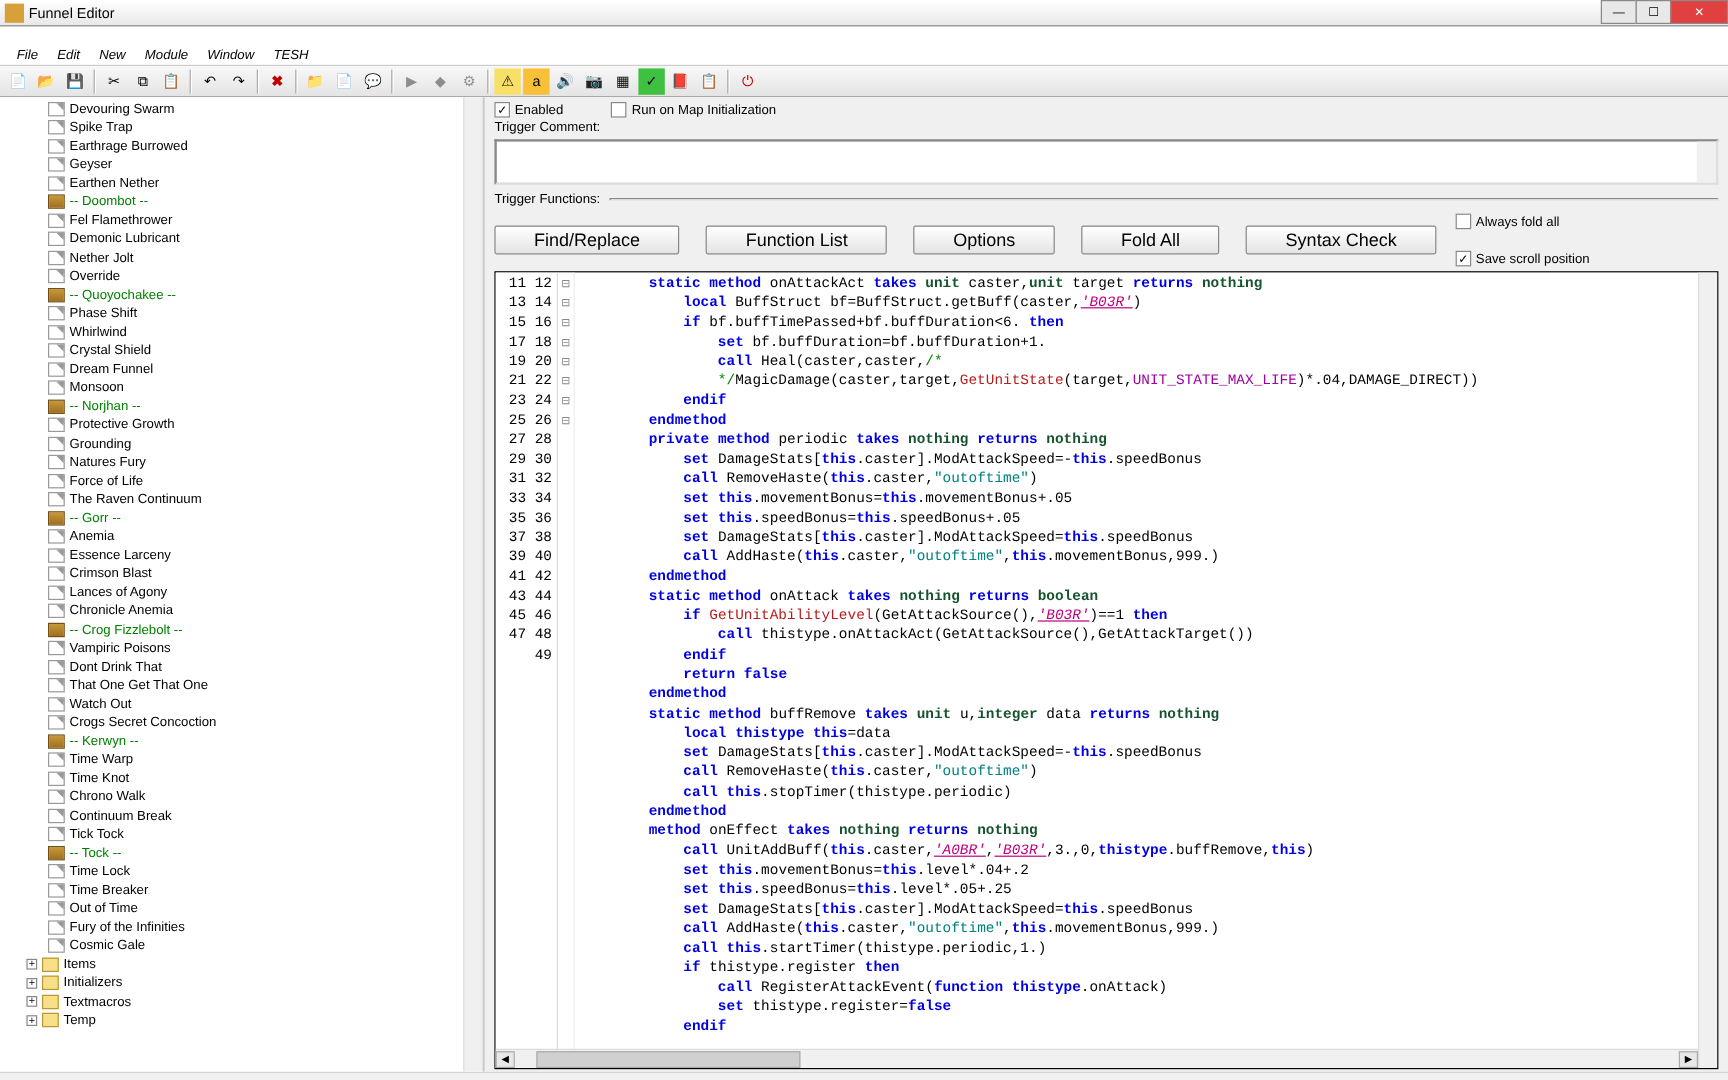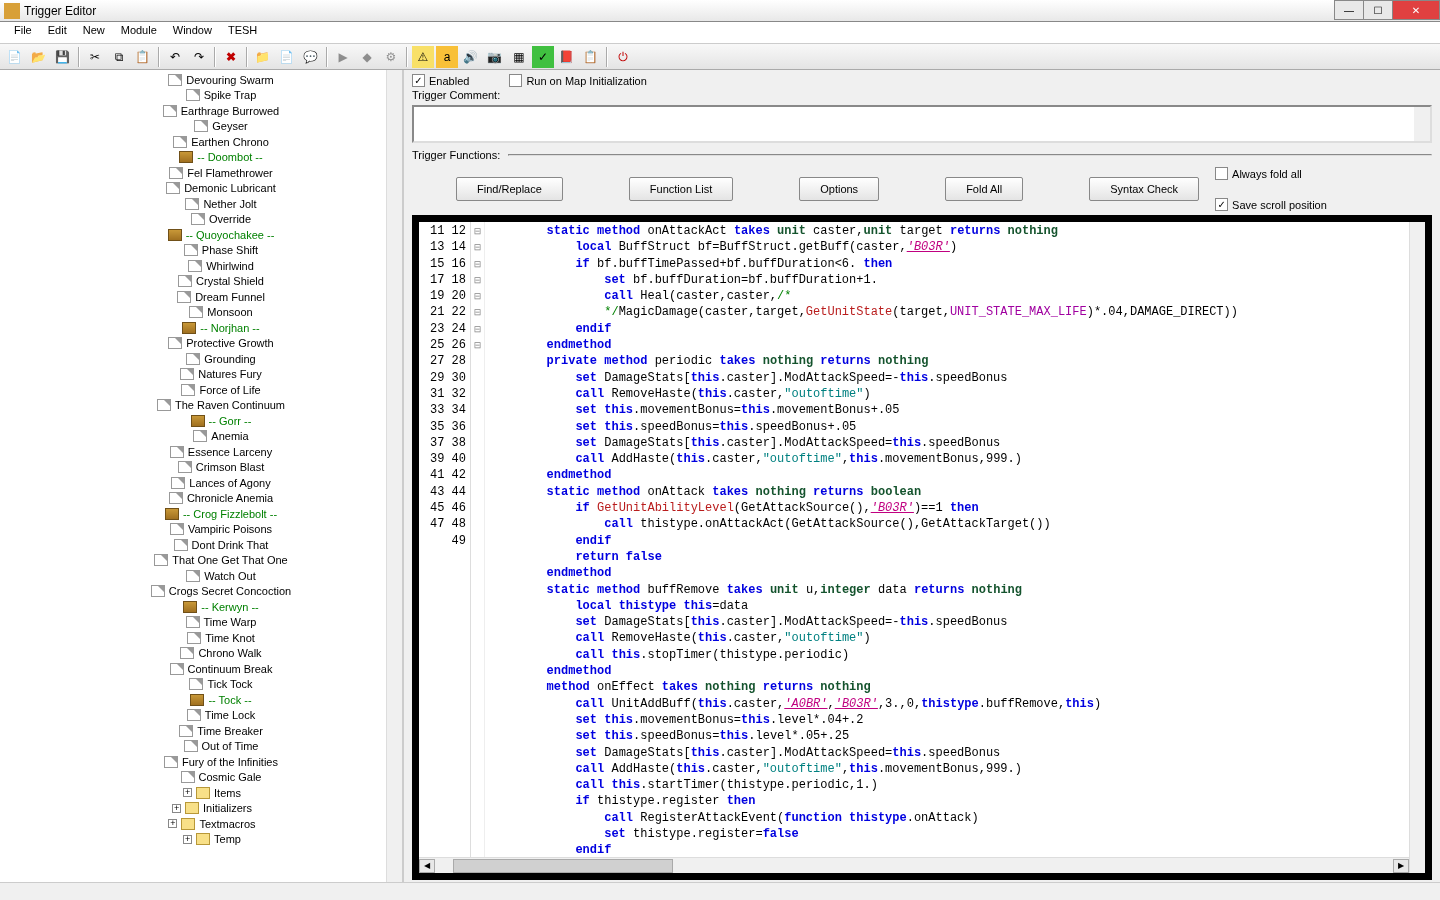--- a/index.html
+++ b/index.html
@@ -7,35 +7,35 @@
 
 .titlebar { height: 22px; background: linear-gradient(#fff, #e8e8e8); border-bottom: 1px solid #888; display: flex; align-items: center; padding-left: 4px; position: relative; }
 .titlebar .title-icon { width: 16px; height: 16px; background: #d8a038; margin-right: 4px; }
 .titlebar .title-text { font-size: 12px; }
 .titlebar .winbtns { position: absolute; right: 0; top: 0; display: flex; }
 .titlebar .winbtn { width: 30px; height: 20px; border: 1px solid #888; margin-left: -1px; display:flex; align-items:center; justify-content:center; font-size:10px; cursor:pointer; }
 .winbtn.min { background: #e8e8e8; }
 .winbtn.max { background: #e8e8e8; }
 .winbtn.close { background: #e04040; color:#fff; width:48px; }
 
-.menubar { height: 22px; background: #fff; border-bottom: 1px solid #ccc; display: flex; align-items: flex-start; padding-left: 6px; }
+.menubar { height: 33px; background: #fff; border-bottom: 1px solid #ccc; display: flex; align-items: flex-end; padding-left: 6px; font-style: italic; }
 .menubar .menu-item { padding: 2px 8px; cursor: pointer; }
 
 .toolbar { height: 26px; background: linear-gradient(#f8f8f8, #e4e4e4); border-bottom: 1px solid #aaa; display: flex; align-items: center; padding-left: 4px; gap:2px; }
 .toolbar .tbtn { width: 22px; height: 22px; border: 1px solid transparent; display:flex; align-items:center; justify-content:center; cursor:pointer; font-size:12px; }
 .toolbar .sep { width: 2px; height: 20px; border-left:1px solid #aaa; border-right:1px solid #fff; margin:0 2px; }
 .tbtn.disabled { opacity: .4; cursor: default; }
 
 .main { display: flex; height: calc(900px - 22px - 22px - 26px - 18px); }
 .statusbar { height: 18px; background: #f0f0f0; border-top: 1px solid #ccc; }
 
 .tree-panel { width: 404px; background: #fff; border-right: 2px solid #ccc; overflow-y: auto; overflow-x: hidden; position:relative; }
 .tree-scroll { position:absolute; right:0; top:0; width:16px; height:100%; background:#f0f0f0; border-left:1px solid #ddd; }
 .tree-content { padding: 2px 0 2px 2px; }
-.tree-row { display:flex; align-items:center; height:15.5px; padding-left: 38px; cursor:pointer; white-space:nowrap; font-size:11px;justify-content:center; }
+.tree-row { display:flex; align-items:center; height:15.5px; padding-left: 38px; cursor:pointer; white-space:nowrap; font-size:11px; }
 .tree-row .ticon { width:14px; height:12px; margin-right:4px; flex-shrink:0; }
 .ticon.page { background:#fff; border:1px solid #999; position:relative; }
 .ticon.page::after { content:''; position:absolute; right:0; top:0; border:3px solid transparent; border-top-color:#999; border-right-color:#999;}
 .ticon.cat { background: linear-gradient(#c89838, #a07020); border:1px solid #705018; }
 .ticon.folder { background:#f8e088; border:1px solid #b89838; }
 .tree-row.category { color: #008000; }
 .tree-row.folder-row { padding-left: 20px; }
 .tree-row.folder-row .expand { width:9px; height:9px; border:1px solid #888; margin-right:4px; display:flex; align-items:center; justify-content:center; font-size:9px; line-height:1; }
 
 .right-panel { flex:1; display:flex; flex-direction:column; background:#f0f0f0; }
@@ -44,46 +44,46 @@
 .chk { display:flex; align-items:center; gap:4px; }
 .chkbox { width:13px; height:13px; border:1px solid #888; background:#fff; display:flex; align-items:center; justify-content:center; font-size:10px; cursor:pointer; }
 .comment-label { margin-top:2px; }
 .comment-box { margin: 2px 8px 4px 8px; height: 38px; border: 2px inset #ddd; background:#fff; position:relative; }
 .comment-box .vsb { position:absolute; right:0; top:0; width:16px; height:100%; background:#f0f0f0; }
 .functions-row { padding: 2px 8px; font-size:11px; display:flex; align-items:center; gap:8px; }
 .functions-row .flabel { }
 .functions-row .hr { flex:1; height:2px; border:1px inset #ddd; }
 
 .btn-row { padding: 4px 8px; display:flex; align-items:center; gap:4px; }
-.btn { height:24px; padding: 0 20px; background: linear-gradient(#fff,#e4e4e4); border:1px solid #888; border-radius:2px; cursor:pointer; font-size:11px;margin-left:44px; }
+.btn { height:24px; padding: 0 32px; background: linear-gradient(#fff,#e4e4e4); border:1px solid #888; border-radius:2px; cursor:pointer; font-size:15px; }
 .btn-row .spacer { width: 14px; }
 .chk-col { margin-left: 12px; display:flex; flex-direction:column; gap:18px; }
 
-.code-area { flex:1; display:flex; border-top: 1px solid #ccc; background:#fff; margin: 0 8px 2px 8px; border:7px solid #000000; overflow:hidden; position:relative;}
+.code-area { flex:1; display:flex; border-top: 1px solid #ccc; background:#fff; margin: 0 8px 2px 8px; border:1px solid #000000; overflow:hidden; position:relative;}
 .gutter { width: 52px; background:#fff; border-right:1px solid #ddd; font-family: 'Courier New', monospace; font-size: 12px; text-align:right; padding-right: 4px; color:#000; line-height:16.3px; padding-top:1px;}
 .foldcol { width: 14px; background:#fff; border-right:1px solid #eee; line-height:16.3px; font-size:9px; text-align:center; color:#888; padding-top:1px;}
 .code { flex:1; font-family: 'Courier New', monospace; font-size: 12px; line-height:16.3px; white-space: pre; overflow:hidden; padding-left:4px; padding-top:1px;}
 .code .kw { color: #0000e0; font-weight:bold; }
 .code .ty { color: #14532d; font-weight:bold; }
 .code .str { color: #008080; }
 .code .cm { color: #008000; }
 .code .nat { color: #b91c1c; }
 .code .lit { color: #c00080; font-style:italic; text-decoration:underline;}
 .code .pur { color: #a000a0; }
 .code-vsb { width:16px; background:#f0f0f0; border-left:1px solid #ddd; }
 .code-hsb { height:16px; background:#f0f0f0; border-top:1px solid #ddd; position:absolute; bottom:0; left:0; right:16px; display:flex; align-items:center;}
 .code-hsb .thumb { height:14px; width:220px; background:#d0d0d0; border:1px solid #aaa; margin-left:18px; }
 .code-hsb .arr { width:16px; height:14px; border:1px solid #aaa; background:#e8e8e8; display:flex; align-items:center; justify-content:center; font-size:8px;}
 </style>
 </head>
 <body>
 
 <div class="titlebar">
   <div class="title-icon"></div>
-  <div class="title-text">Trigger Editor</div>
+  <div class="title-text">Funnel Editor</div>
   <div class="winbtns">
     <div class="winbtn min">—</div>
     <div class="winbtn max">☐</div>
     <div class="winbtn close">✕</div>
   </div>
 </div>
 
 <div class="menubar" id="menubar">
     <div class="menu-item">File</div>
     <div class="menu-item">Edit</div>
@@ -141,21 +141,21 @@
         <div class="tree-row">
           <span class="ticon page"></span>
           <span>Earthrage Burrowed</span>
         </div>
         <div class="tree-row">
           <span class="ticon page"></span>
           <span>Geyser</span>
         </div>
         <div class="tree-row">
           <span class="ticon page"></span>
-          <span>Earthen Chrono</span>
+          <span>Earthen Nether</span>
         </div>
         <div class="tree-row category">
           <span class="ticon cat"></span>
           <span>-- Doombot --</span>
         </div>
         <div class="tree-row">
           <span class="ticon page"></span>
           <span>Fel Flamethrower</span>
         </div>
         <div class="tree-row">

